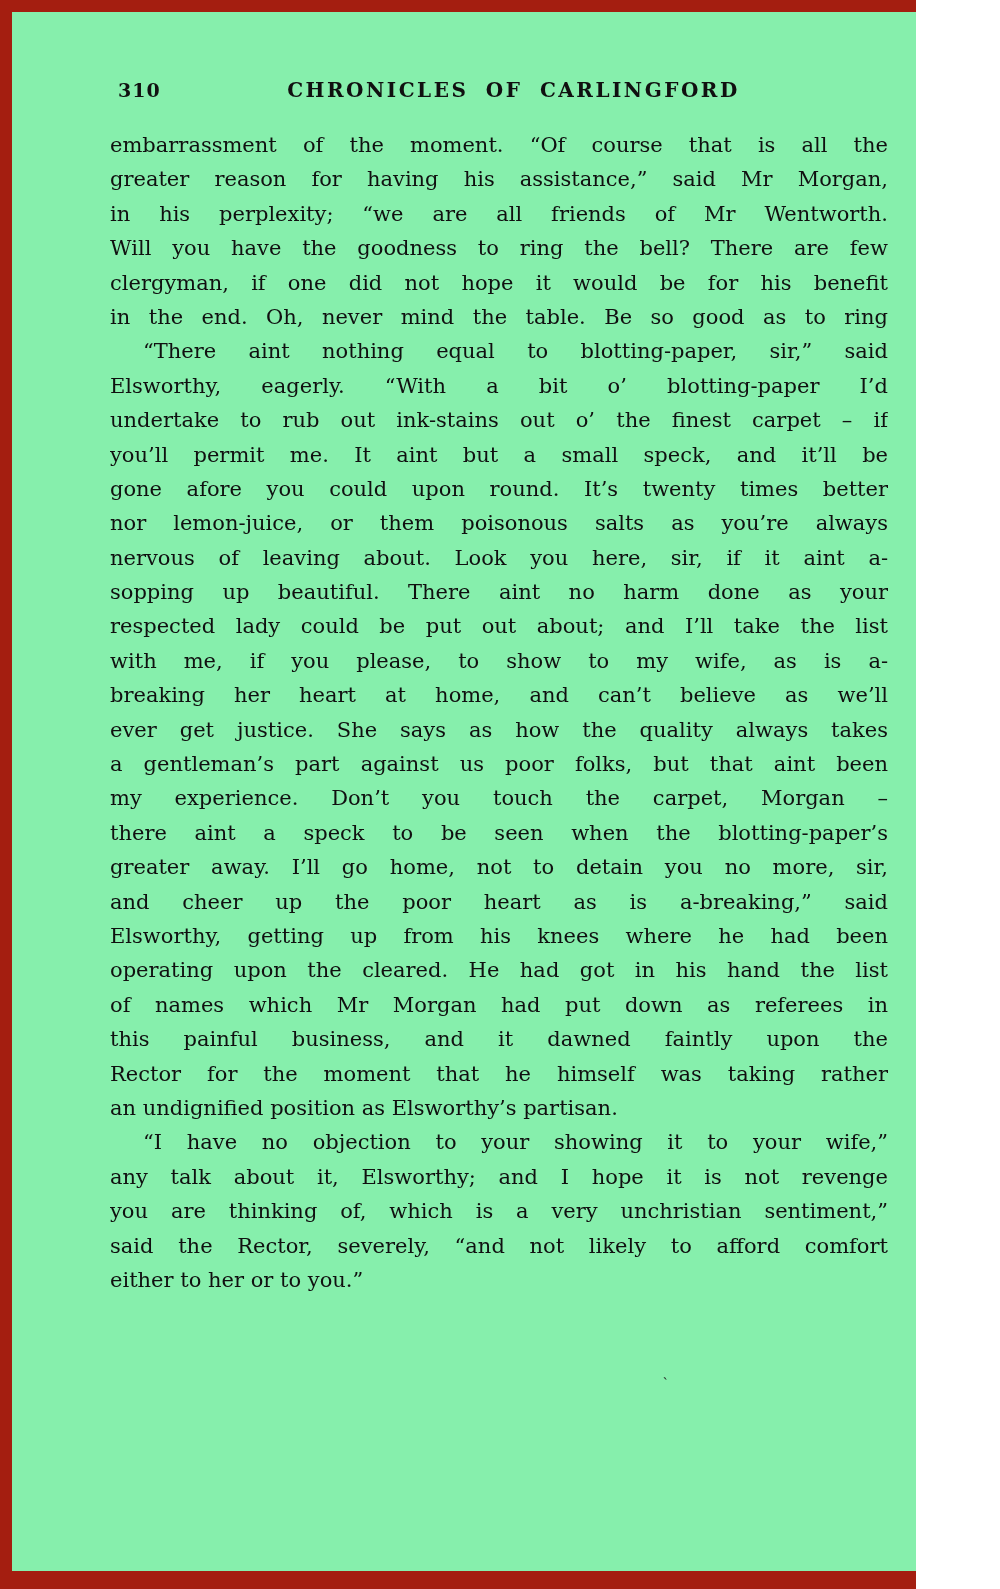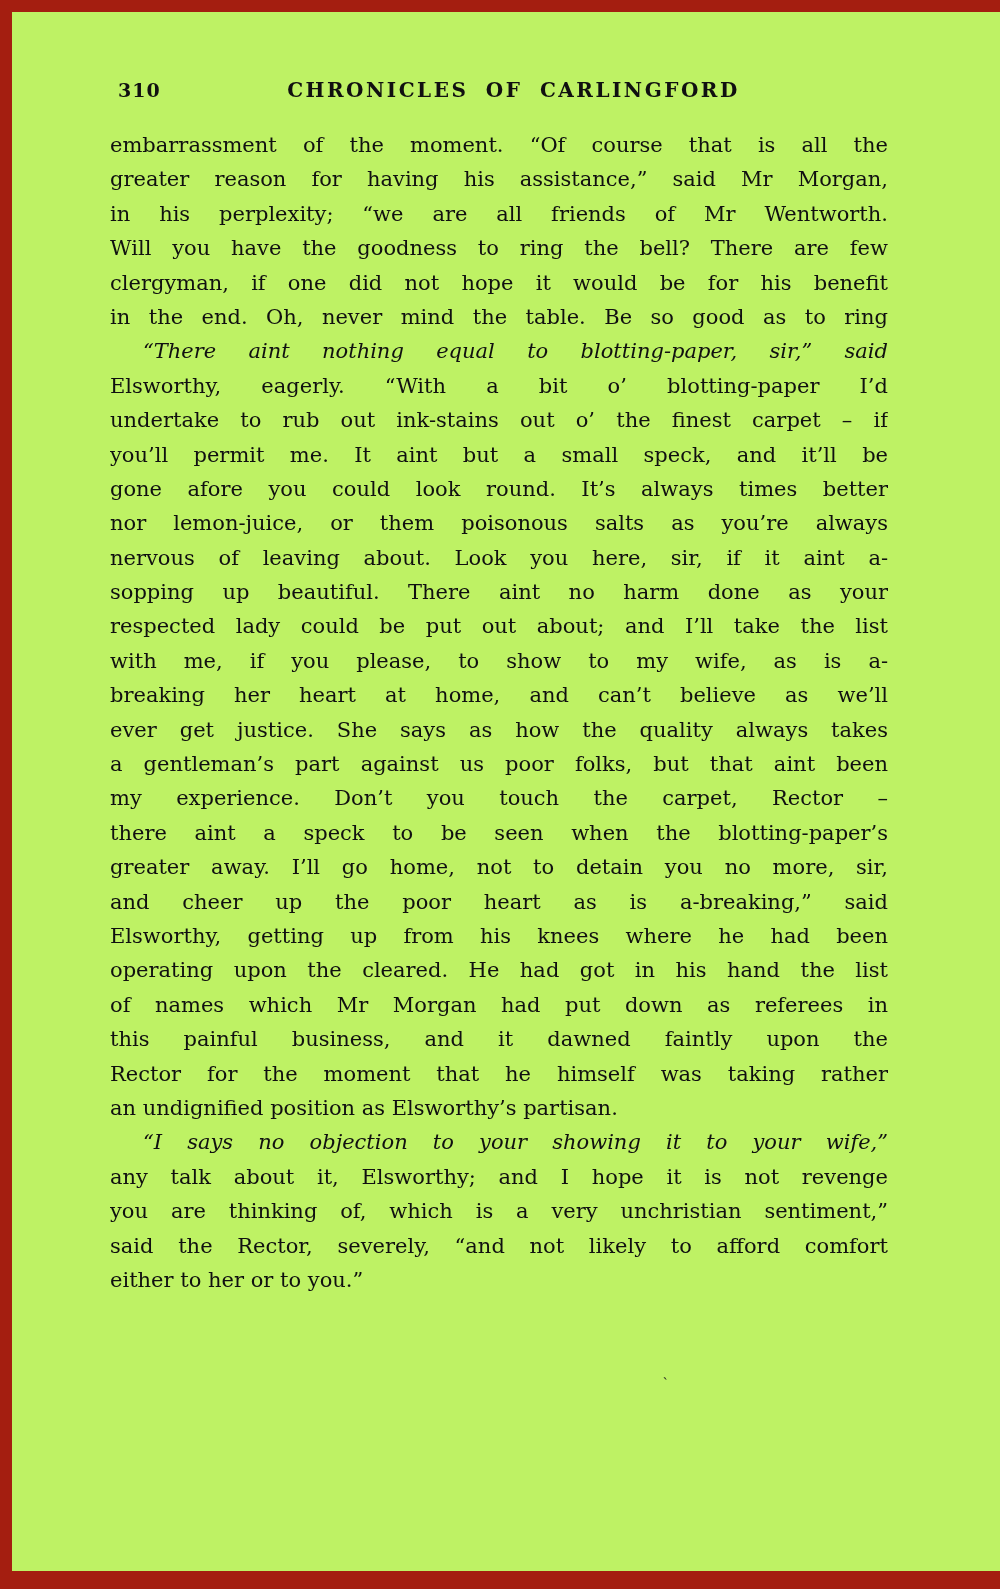--- a/index.html
+++ b/index.html
@@ -1,19 +1,19 @@
 <!DOCTYPE html>
 <html><head>
 <meta charset="utf-8">
 <style>
   html,body{margin:0;padding:0;background:#ffffff;}
   .page{
     position:relative;
-    width:1000px;height:1589px;
-    background:#bef264;
+    width:916px;height:1589px;
+    background:#86efac;
     color:#101010;
     font-family:"DejaVu Serif", serif;
     overflow:hidden;
   }
   .edge{position:absolute;}
   .edge-top{left:0;top:0;width:100%;height:12px;}
   .edge-left{left:0;top:0;width:12px;height:100%;}
   .edge-bottom{left:0;bottom:0;width:100%;height:18px;}
 
   .header{
@@ -35,21 +35,21 @@
     position:absolute;left:110px;top:128px;width:778px;
     font-size:21px;line-height:34.4px;
   }
   .line{
     text-align:justify;
     text-align-last:justify;
     height:34.4px;
     overflow:hidden;
   }
   .line.last{text-align-last:left;}
-  .line.indent{text-indent:33px;font-style:italic;}
+  .line.indent{text-indent:33px;}
 
   .stray{
     position:absolute;left:664px;top:1374px;
     font-size:15px;color:#222222;
     transform:rotate(-8deg);
   }
 </style>
 </head>
 <body>
 
@@ -68,40 +68,40 @@
       <div class="line">embarrassment of the moment. “Of course that is all the</div>
       <div class="line">greater reason for having his assistance,” said Mr Morgan,</div>
       <div class="line">in his perplexity; “we are all friends of Mr Wentworth.</div>
       <div class="line">Will you have the goodness to ring the bell? There are few</div>
       <div class="line">clergyman, if one did not hope it would be for his benefit</div>
       <div class="line">in the end. Oh, never mind the table. Be so good as to ring</div>
       <div class="line indent">“There aint nothing equal to blotting-paper, sir,” said</div>
       <div class="line">Elsworthy, eagerly. “With a bit o’ blotting-paper I’d</div>
       <div class="line">undertake to rub out ink-stains out o’ the finest carpet – if</div>
       <div class="line">you’ll permit me. It aint but a small speck, and it’ll be</div>
-      <div class="line">gone afore you could look round. It’s always times better</div>
+      <div class="line">gone afore you could upon round. It’s twenty times better</div>
       <div class="line">nor lemon-juice, or them poisonous salts as you’re always</div>
       <div class="line">nervous of leaving about. Look you here, sir, if it aint a-</div>
       <div class="line">sopping up beautiful. There aint no harm done as your</div>
       <div class="line">respected lady could be put out about; and I’ll take the list</div>
       <div class="line">with me, if you please, to show to my wife, as is a-</div>
       <div class="line">breaking her heart at home, and can’t believe as we’ll</div>
       <div class="line">ever get justice. She says as how the quality always takes</div>
       <div class="line">a gentleman’s part against us poor folks, but that aint been</div>
-      <div class="line">my experience. Don’t you touch the carpet, Rector –</div>
+      <div class="line">my experience. Don’t you touch the carpet, Morgan –</div>
       <div class="line">there aint a speck to be seen when the blotting-paper’s</div>
       <div class="line">greater away. I’ll go home, not to detain you no more, sir,</div>
       <div class="line">and cheer up the poor heart as is a-breaking,” said</div>
       <div class="line">Elsworthy, getting up from his knees where he had been</div>
       <div class="line">operating upon the cleared. He had got in his hand the list</div>
       <div class="line">of names which Mr Morgan had put down as referees in</div>
       <div class="line">this painful business, and it dawned faintly upon the</div>
       <div class="line">Rector for the moment that he himself was taking rather</div>
       <div class="line last">an undignified position as Elsworthy’s partisan.</div>
-      <div class="line indent">“I says no objection to your showing it to your wife,”</div>
+      <div class="line indent">“I have no objection to your showing it to your wife,”</div>
       <div class="line">any talk about it, Elsworthy; and I hope it is not revenge</div>
       <div class="line">you are thinking of, which is a very unchristian sentiment,”</div>
       <div class="line">said the Rector, severely, “and not likely to afford comfort</div>
       <div class="line last">either to her or to you.”</div>
     </div>
 
   <span class="stray">‵</span>
 
 </div>
 

